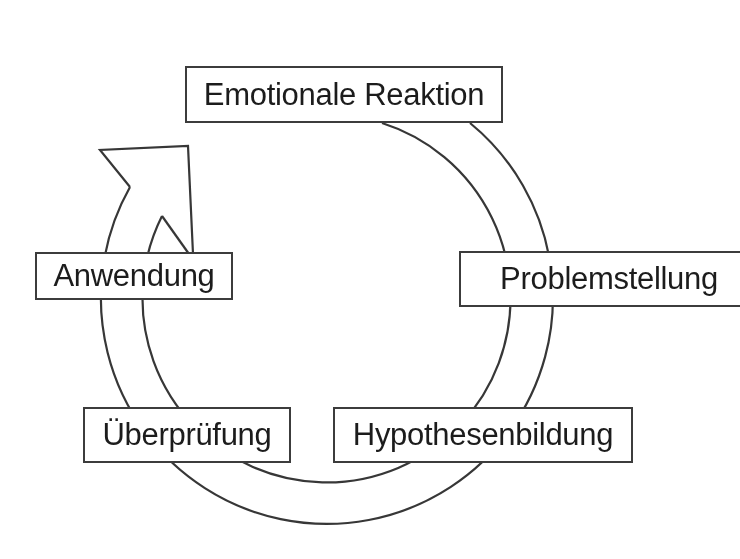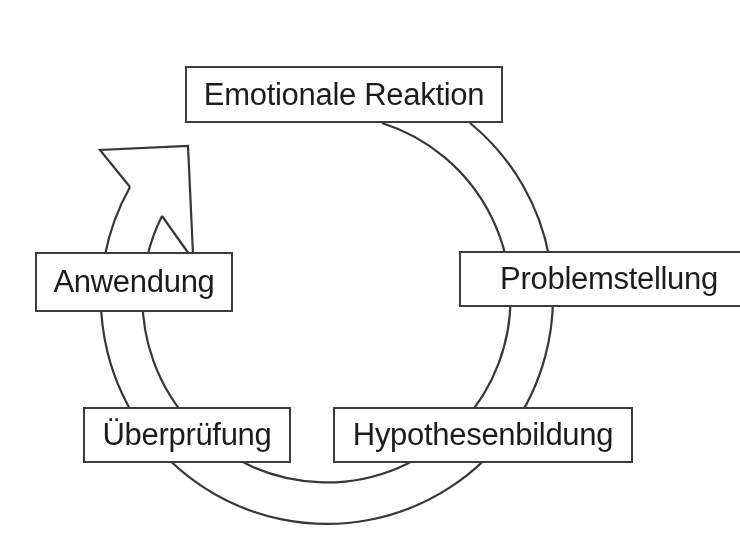--- a/index.html
+++ b/index.html
@@ -37,21 +37,21 @@
     justify-content: center;
     font-size: 31px;
     letter-spacing: -0.3px;
     color: #1c1c1c;
     white-space: nowrap;
   }
   .node-top          { left: 185px; top: 66px;  width: 318px; height: 57px; }
   .node-right        { left: 459px; top: 251px; width: 300px; height: 56px; }
   .node-bottom-right { left: 333px; top: 407px; width: 300px; height: 56px; }
   .node-bottom-left  { left: 83px;  top: 407px; width: 208px; height: 56px; }
-  .node-left         { left: 35px;  top: 252px; width: 198px; height: 60px; text-align: center; }
+  .node-left         { left: 35px;  top: 252px; width: 198px; height: 48px; text-align: center; }
 </style>
 </head>
 <body>
 
 <div class="canvas">
 
   <svg class="ring-svg" width="740" height="559" viewBox="0 0 740 559" xmlns="http://www.w3.org/2000/svg">
 
     <path d="M 470,123 A 226,226 0 1 1 130,187"></path>
 

